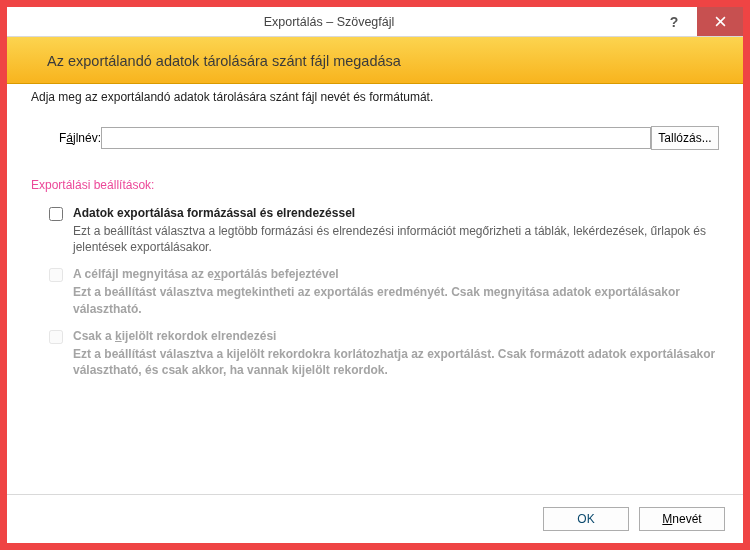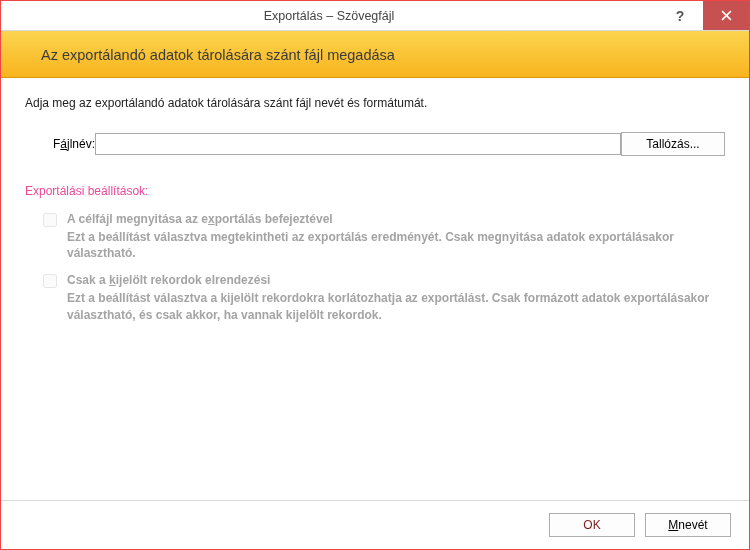--- a/index.html
+++ b/index.html
@@ -6,21 +6,21 @@
   html, body { margin:0; padding:0; }
   body {
     font-family: "Segoe UI", Tahoma, sans-serif;
     font-size: 12px;
     background: #fff;
     width: 750px; height: 550px;
     overflow: hidden;
   }
   .window {
     width: 750px; height: 550px;
-    border: 1px solid #ef4444;
+    border: 7px solid #ef4444;
     background: #fff;
     display: flex; flex-direction: column;
   }
   .titlebar {
     height: 30px;
     background: #fff;
     border-bottom: 1px solid #d9d9d9;
     display: flex; align-items: stretch;
     position: relative;
   }
@@ -48,40 +48,40 @@
     background: linear-gradient(#fcd44f, #f8b41e);
     border-bottom: 1px solid #d99a00;
     padding: 16px 40px 14px;
   }
   .banner-title {
     color: #3b3b3b;
     font-size: 14.5px;
   }
   .content {
     flex: 1;
-    padding: 14px 24px 0 24px;
+    padding: 2px 24px 0 24px;
     overflow: hidden;
     position: relative;
   }
   .instruction { margin: 4px 0 22px 0; color: #222; }
   .file-row {
     display: flex; align-items: center; 
     margin-bottom: 28px;
   }
   .file-label { width: 70px; text-align: right; }
   .file-label .ul { text-decoration: underline; }
   .file-input {
     flex: 1;
     height: 22px;
     border: 1px solid #a9a9a9;
     padding: 0 4px;
     font: inherit;
   }
   .browse-btn {
-    width: 104px; height: 24px;
+    width: 68px; height: 24px;
     border: 1px solid #adadad;
     background: #fdfdfd;
     font: inherit;
     cursor: pointer;
   }
   .section-label { margin-bottom: 10px; color: #ec4899; }
   .option {
     display: flex; align-items: flex-start;
     padding: 4px 0 8px 18px;
     gap: 10px;
@@ -102,21 +102,21 @@
     border-top: 1px solid #d9d9d9;
     padding: 12px 18px;
     display: flex; justify-content: flex-end; gap: 10px;
   }
   .dlg-btn {
     width: 86px; height: 24px;
     border: 1px solid #adadad;
     background: #fdfdfd;
     font: inherit;
   }
-  .dlg-btn[disabled] { color: #7f1d1d; }
+  .dlg-btn[disabled] { color: #0c4a6e; }
   .dlg-btn .u { text-decoration: underline; }
 </style>
 </head>
 <body>
 
 <div class="window">
 
   <div class="titlebar">
     <div class="title">Exportálás – Szövegfájl</div>
     <div class="controls">
@@ -140,20 +140,27 @@
     <div class="file-row">
       <div class="file-label">
         <span>F</span><span class="ul">á</span><span>jlnév:</span>
       </div>
       <input class="file-input" type="text" value="" style="">
       <button class="browse-btn">Tallózás...</button>
     </div>
 
     <div class="section-label">Exportálási beállítások:</div>
 
+    <div class="option">
+      <input type="checkbox" style="">
+      <div class="opt-body">
+        <div class="opt-title"><b>Adatok exportálása formázással és elrendezéssel</b></div>
+        <div class="opt-desc">Ezt a beállítást választva a legtöbb formázási és elrendezési információt megőrizheti a táblák, lekérdezések, űrlapok és jelentések exportálásakor.</div>
+      </div>
+    </div>
 
     <div class="option disabled">
       <input type="checkbox" disabled="" style="">
       <div class="opt-body">
         <div class="opt-title">
           <b><span>A célfájl megnyitása az e</span><span class="u">x</span><span>portálás befejeztével</span></b>
         </div>
         <div class="opt-desc">Ezt a beállítást választva megtekintheti az exportálás eredményét. Csak megnyitása adatok exportálásakor választható.</div>
       </div>
     </div>

